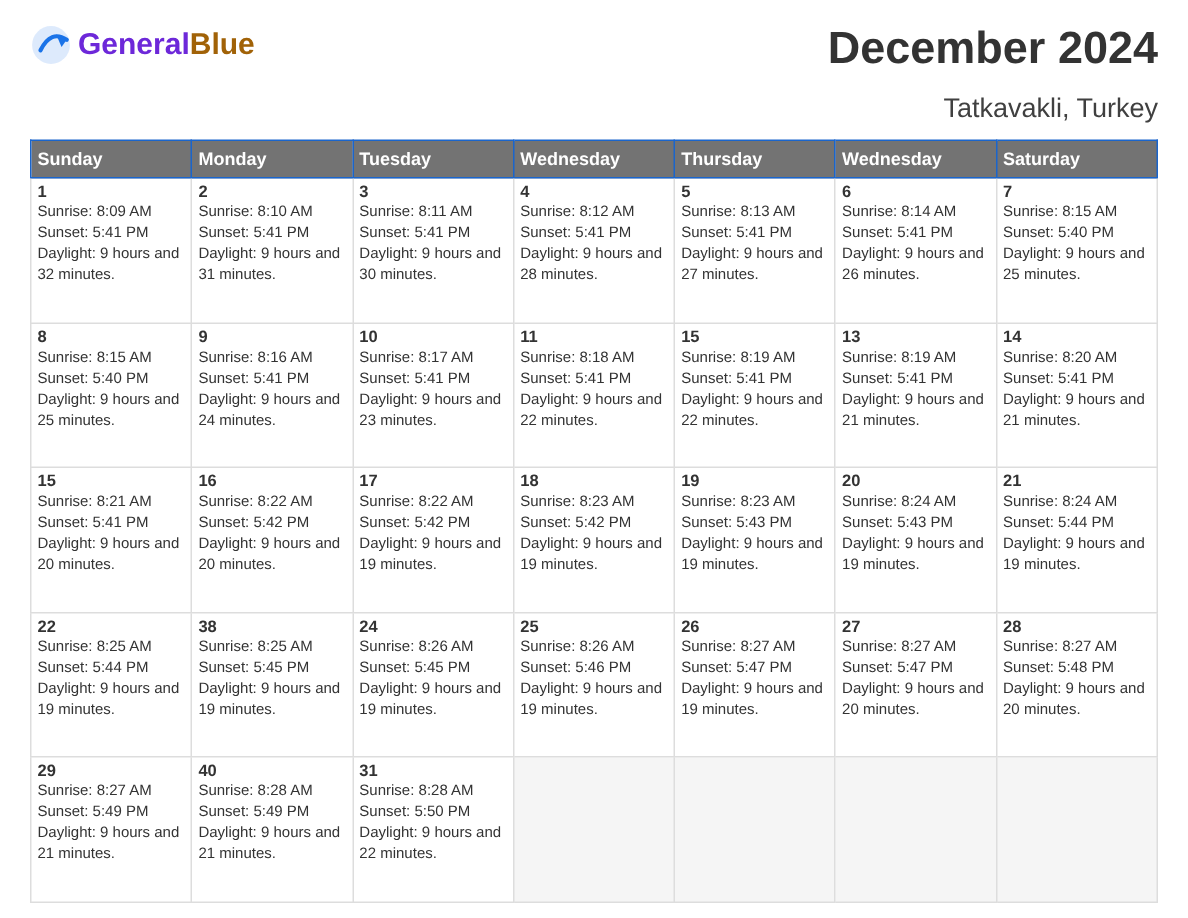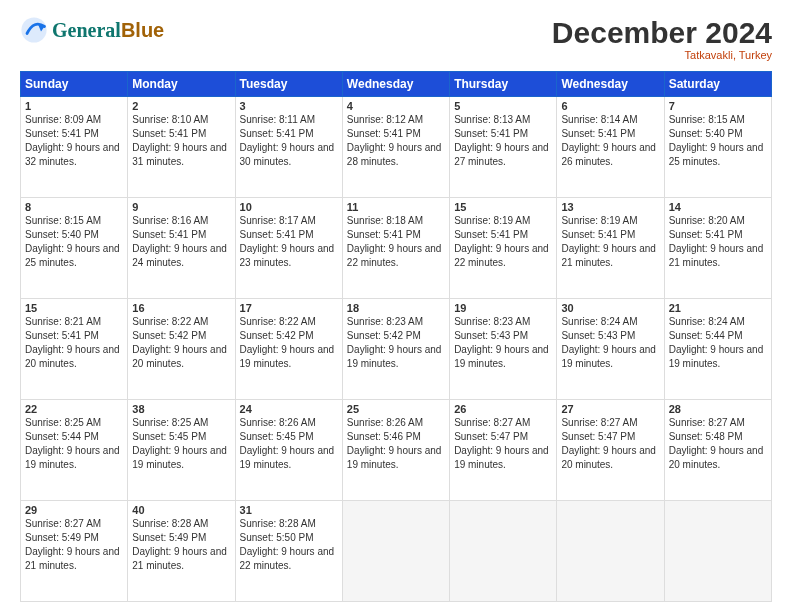--- a/index.html
+++ b/index.html
@@ -28,51 +28,51 @@
       flex-direction: column;
       align-items: flex-start;
     }
     .logo-text {
       display: flex;
       align-items: center;
       font-size: 20px;
       font-weight: bold;
       color: #333;
     }
-    .logo-general { color: #0f766e; font-weight: bold; font-family: Liberation Serif, serif; }
+    .logo-general { color: #6d28d9; font-weight: bold; }
     .logo-blue { color: #a16207; font-weight: bold; }
     .logo-icon {
       width: 28px;
       height: 28px;
       margin-right: 4px;
     }
     .title-block {
       text-align: right;
     }
     .main-title {
       font-size: 30px;
       font-weight: bold;
       color: #333;
       line-height: 1.1;
       margin-left: 30px;
     }
     .subtitle {
-      font-size: 11px;
-      color: #c2410c;
-      margin-top: 0;
+      font-size: 18px;
+      color: #404040;
+      margin-top: 13px;
     }
     .calendar {
       flex: 1;
       border: 1px solid #ccc;
       border-collapse: collapse;
       width: 100%;
       table-layout: fixed;
     }
     .calendar th {
-      background-color: #1d4ed8;
+      background-color: #737373;
       color: #fff;
       font-size: 12px;
       font-weight: bold;
       padding: 5px 4px;
       border: 1px solid #1a65cc;
       text-align: left;
     }
     .calendar td {
       border: 1px solid #ddd;
       vertical-align: top;
@@ -207,21 +207,21 @@
           </td>
           <td>
             <span class="day-num">18</span>
             <div class="day-info">Sunrise: 8:23 AM<br>Sunset: 5:42 PM<br>Daylight: 9 hours and 19 minutes.</div>
           </td>
           <td>
             <span class="day-num">19</span>
             <div class="day-info">Sunrise: 8:23 AM<br>Sunset: 5:43 PM<br>Daylight: 9 hours and 19 minutes.</div>
           </td>
           <td>
-            <span class="day-num">30</span>
+            <span class="day-num">20</span>
             <div class="day-info">Sunrise: 8:24 AM<br>Sunset: 5:43 PM<br>Daylight: 9 hours and 19 minutes.</div>
           </td>
           <td>
             <span class="day-num">21</span>
             <div class="day-info">Sunrise: 8:24 AM<br>Sunset: 5:44 PM<br>Daylight: 9 hours and 19 minutes.</div>
           </td>
         </tr>
         <tr>
           <td>
             <span class="day-num">22</span>

